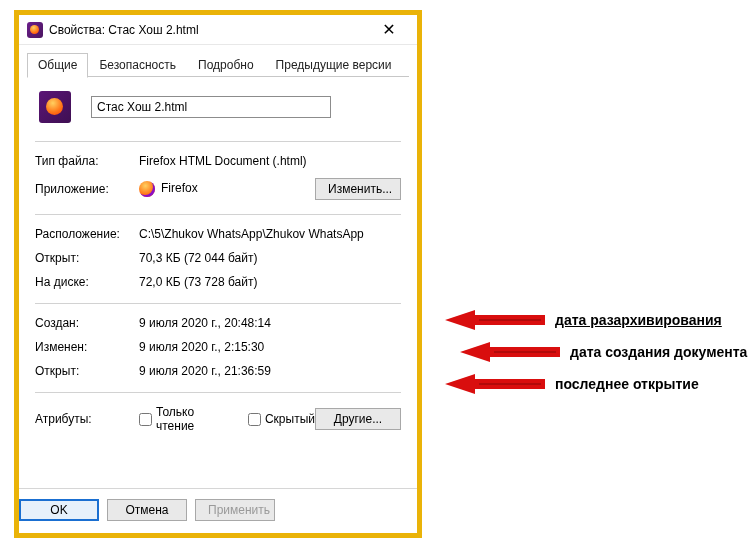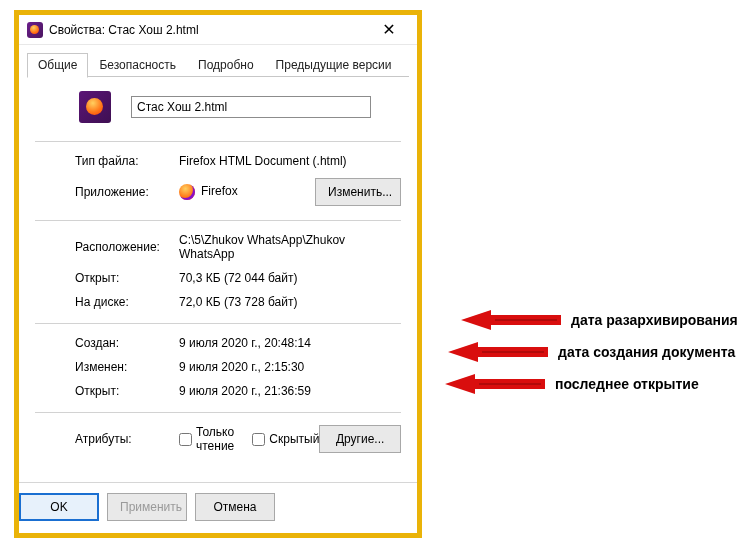--- a/index.html
+++ b/index.html
@@ -81,21 +81,20 @@
   }
   .sheet {
     flex: 1;
     padding: 14px 16px 10px 16px;
     position: relative;
   }
   .row {
     display: flex;
     align-items: center;
     margin-bottom: 10px;
-    margin-left: 40px;
   }
   .row .label { width: 104px; flex: none; }
   .row .value { flex: 1; }
   .file-icon {
     width: 32px; height: 32px;
     background: linear-gradient(135deg,#5b1576 0%, #3e0f52 100%);
     border-radius: 3px;
     position: relative;
     margin-right: 20px;
     margin-left: 4px;
@@ -123,21 +122,21 @@
   }
   .app-mini {
     width: 16px; height: 16px;
     display:inline-block; vertical-align:middle;
     margin-right:6px;
     background: radial-gradient(circle at 40% 30%, #ffd060 0%, #ff7a1a 55%, #ff3a00 100%);
     border-radius:50%;
     box-shadow: inset -2px -2px 0 #8a10c6;
   }
   .btn {
-    height: 28px;
+    height: 22px;
     padding: 0 12px;
     font-size: 12px;
     font-family: inherit;
     background: #e9e9e9;
     border: 1px solid #a8a8a8;
     cursor: default;
   }
   .change-btn { width: 86px; }
   .attrs { display:flex; align-items:center; gap: 18px; }
   .attrs label { display:flex; align-items:center; gap:4px; }
@@ -254,37 +253,37 @@
           <span>Скрытый</span>
         </label>
       </div>
       <button class="btn change-btn">Другие...</button>
     </div>
 
   </div>
 
   <div class="bottom-bar">
     <button class="btn primary">OK</button>
+    <button class="btn">Отмена</button>
     <button class="btn disabled">Применить</button>
-    <button class="btn">Отмена</button>
-  </div>
-
-</div>
-
-<div class="arrow-wrap" style="left:461px; top:310px;">
+  </div>
+
+</div>
+
+<div class="arrow-wrap" style="left:445px; top:310px;text-decoration:underline;">
   <div class="arrow">
     <svg width="100" height="20" viewBox="0 0 100 20">
       <polygon points="0,10 30,0 30,5 100,5 100,15 30,15 30,20" fill="#d90e0e"></polygon>
       <line x1="34" y1="10" x2="96" y2="10" stroke="#8a0606" stroke-width="1"></line>
     </svg>
   </div>
   <div class="arrow-label">дата разархивирования</div>
 </div>
 
-<div class="arrow-wrap" style="left:448px; top:342px;">
+<div class="arrow-wrap" style="left:460px; top:342px;">
   <div class="arrow">
     <svg width="100" height="20" viewBox="0 0 100 20">
       <polygon points="0,10 30,0 30,5 100,5 100,15 30,15 30,20" fill="#d90e0e"></polygon>
       <line x1="34" y1="10" x2="96" y2="10" stroke="#8a0606" stroke-width="1"></line>
     </svg>
   </div>
   <div class="arrow-label">дата создания документа</div>
 </div>
 
 <div class="arrow-wrap" style="left:445px; top:374px;">

